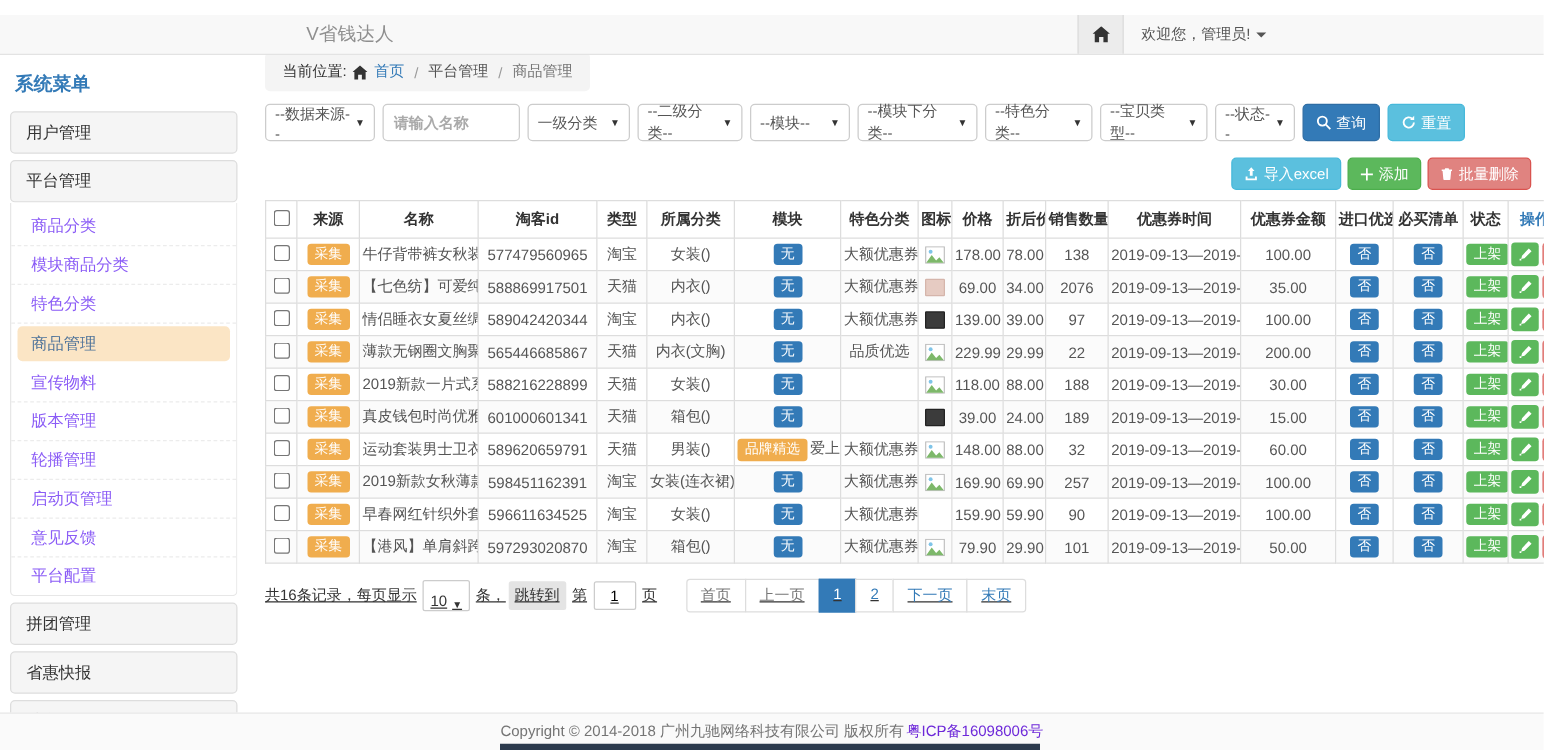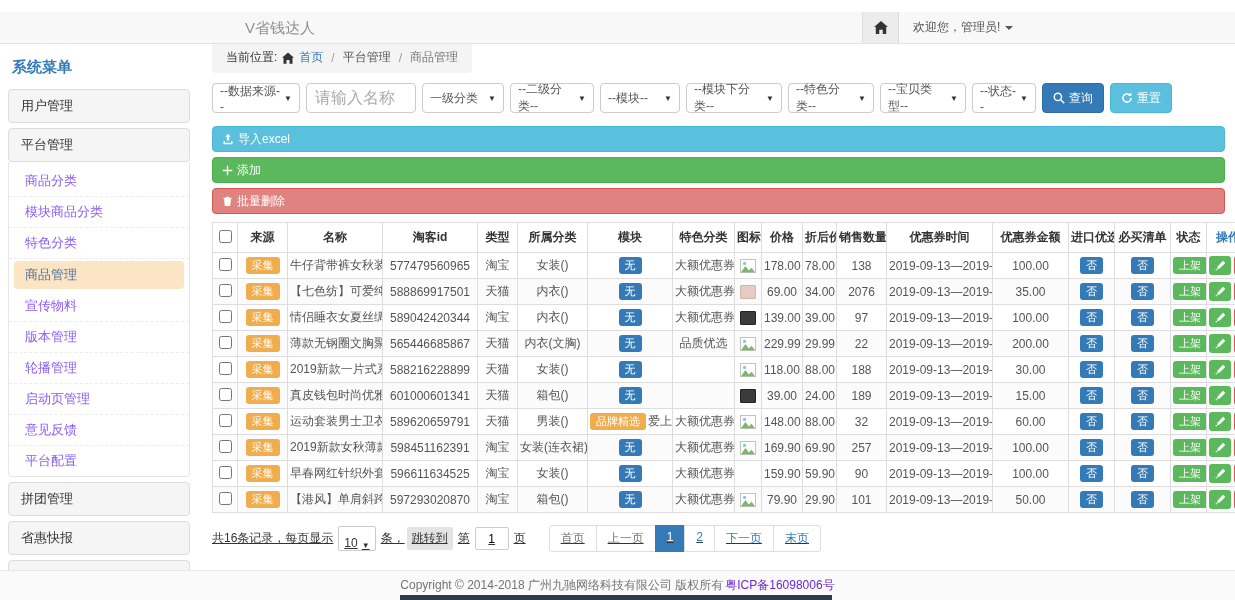--- a/index.html
+++ b/index.html
@@ -27,28 +27,28 @@
   .main { position:absolute; left:212px; top:42px; width:1013px; z-index:2; }
   .breadcrumb { display:inline-flex; align-items:center; gap:5px; background:#f4f4f4; border-radius:4px; padding:7px 14px; font-size:12px; color:#333; }
   .breadcrumb .link { color:#337ab7; cursor:pointer; }
   .breadcrumb .sep { color:#9a9a9a; padding:0 3px; }
   .breadcrumb .crumb { color:#555; }
   .breadcrumb .current { color:#777; }
   .bc-home { width:12px; height:12px; }
   .filters { display:flex; gap:6px; margin-top:10px; align-items:center; }
   .f-select { height:30px; border:1px solid #ccc; border-radius:4px; background:#fff; display:flex; align-items:center; justify-content:space-between; padding:0 7px; font-size:12px; color:#555; cursor:pointer; flex:none; }
   .f-select .arr { font-size:8px; color:#333; margin-left:4px; }
-  .f-input { height:30px; border:1px solid #ccc; border-radius:4px; padding:0 8px; font-size:16px; color:#555; width:110px; flex:none; }
+  .f-input { height:30px; border:1px solid #ccc; border-radius:4px; padding:0 8px; font-size:12px; color:#555; width:110px; flex:none;font-weight:bold; }
   .f-input::placeholder { color:#aaa; }
   .btn { border:1px solid transparent; border-radius:4px; color:#fff; font-size:12px; height:30px; padding:0 10px; display:inline-flex; align-items:center; gap:4px; cursor:pointer; white-space:nowrap; }
   .btn-primary { background:#337ab7; border-color:#2e6da4; }
   .btn-info    { background:#5bc0de; border-color:#46b8da; }
   .btn-success { background:#5cb85c; border-color:#4cae4c; }
   .btn-danger  { background:#e08380; border-color:#d9534f; }
-  .toolbar { display:flex; justify-content:flex-end; gap:5px; margin-top:13px;flex-direction:column; }
+  .toolbar { display:flex; justify-content:flex-end; gap:5px; margin-top:13px; }
   .toolbar .btn { height:26px; padding:0 9px; }
   .ico { display:inline-block; vertical-align:middle; }
   
   .grid { margin-top:8px; width:100%; border-collapse:collapse; table-layout:fixed; font-size:12px; }
   .grid th, .grid td { border:1px solid #ddd; padding:3px 2px; text-align:center; overflow:hidden; white-space:nowrap; }
   .grid th { font-weight:bold; color:#333; padding:6px 2px; background:#fff; }
   .grid th.op-col { color:#337ab7; }
   .grid td { color:#555; height:26px; }
   .grid tbody tr:nth-child(even) td { background:#fbfbfb; }
   .badge { display:inline-block; border-radius:3px; color:#fff; font-size:11px; padding:2px 6px; line-height:1.25; }

